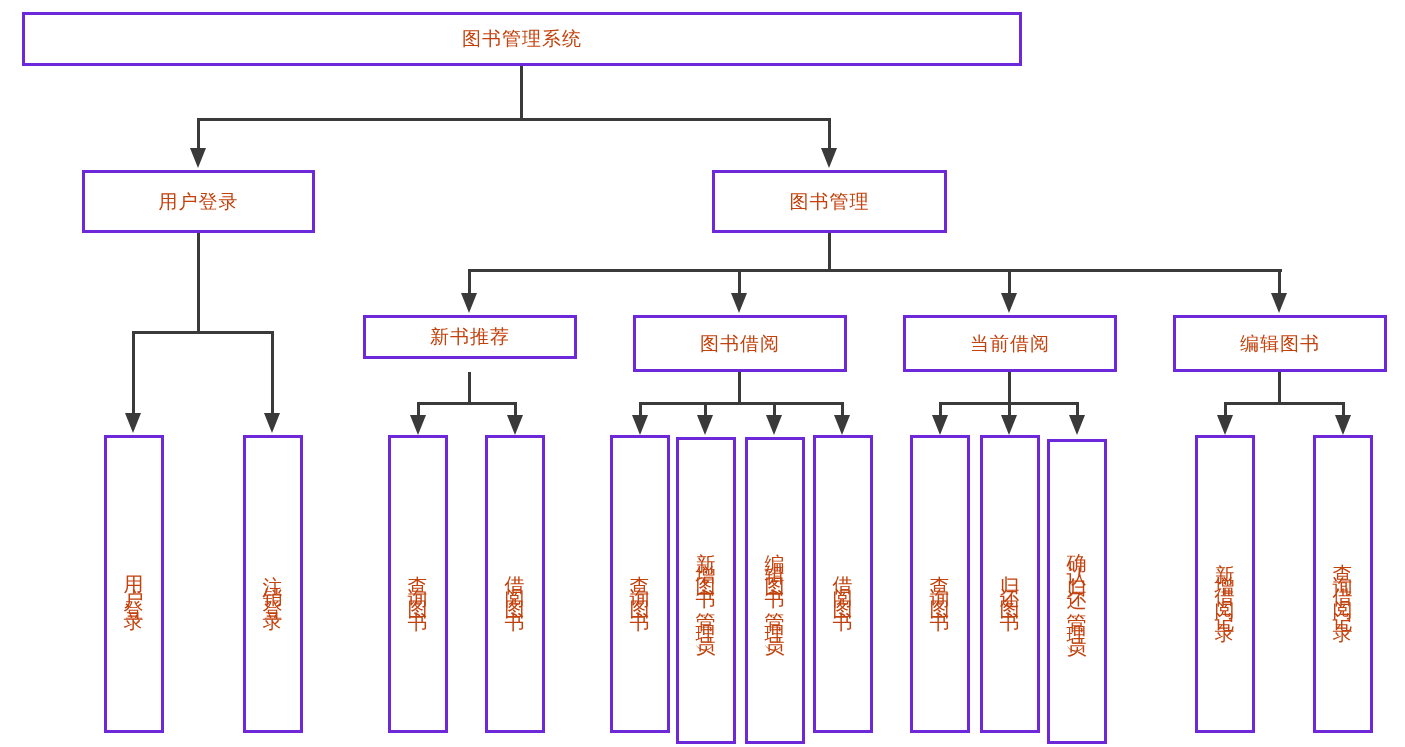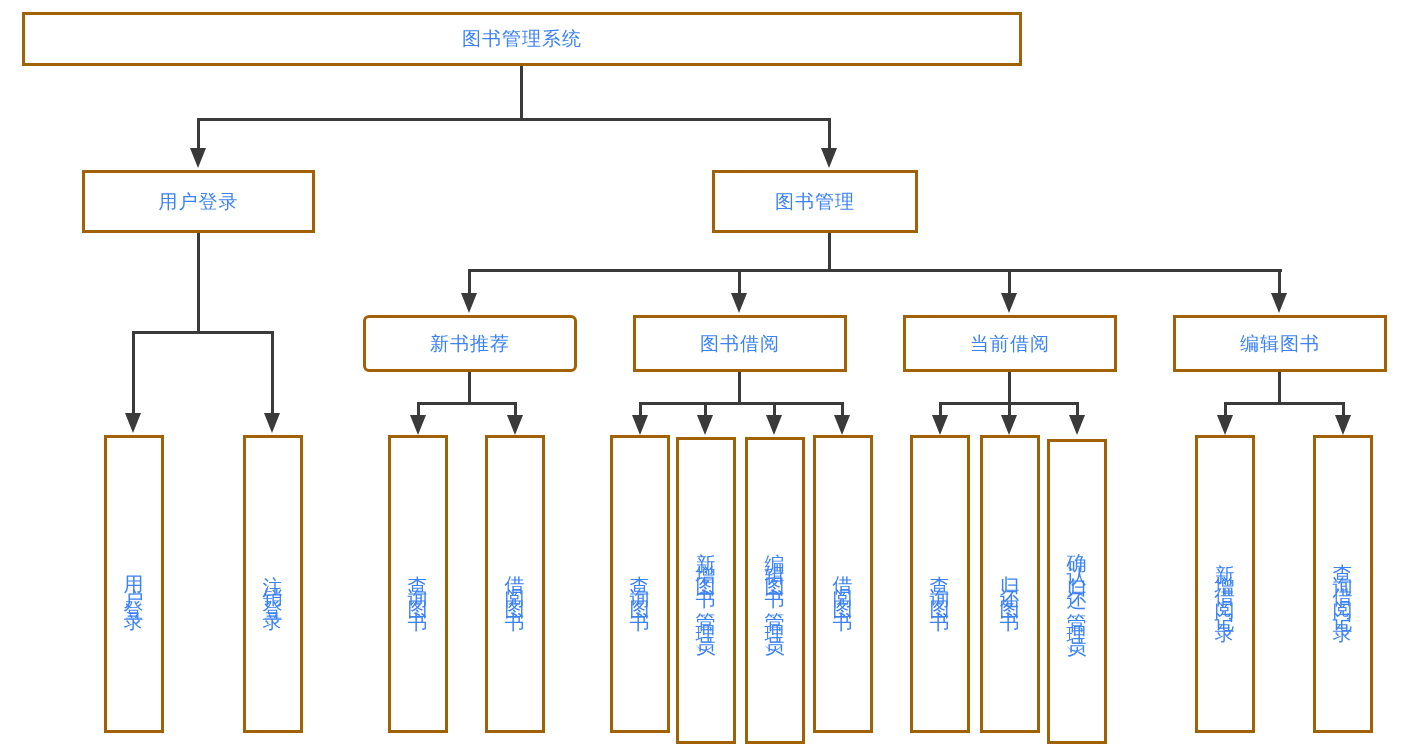--- a/index.html
+++ b/index.html
@@ -4,23 +4,23 @@
 <style>
   html,body { margin:0; padding:0; background:#ffffff; }
   .canvas {
     position:relative; width:1405px; height:747px; overflow:hidden;
     background:#ffffff;
     font-family:"Liberation Sans","DejaVu Sans",sans-serif;
     color:#333333;
   }
   .box {
     position:absolute; box-sizing:border-box;
-    border:3px solid #a16207; background:#ffffff;
+    border:3px solid #6d28d9; background:#ffffff;
     display:flex; align-items:center; justify-content:center;
-    font-size:19px; color:#3b82f6; letter-spacing:1px;
+    font-size:19px; color:#c2410c; letter-spacing:1px;
   }
   .leaf {
     font-size:20px; letter-spacing:0;
   }
   .vtext {
     writing-mode:vertical-rl; text-orientation:mixed;
     letter-spacing:12px; line-height:1; white-space:nowrap;
   }
   .hline { position:absolute; height:3px; background:#3a3a3a; }
   .vline { position:absolute; width:3px;  background:#3a3a3a; }
@@ -47,21 +47,21 @@
   <div class="vline" style="left:520px;top:66px;height:54px;"></div>
   <div class="hline" style="left:197px;top:118px;width:634px;"></div>
   <div class="vline" style="left:197px;top:118px;height:32px;"></div>
   <div class="arrow" style="left:190px;top:148px;"></div>
   <div class="vline" style="left:828px;top:118px;height:32px;"></div>
   <div class="arrow" style="left:821px;top:148px;"></div>
 
   <div class="box" style="left:82px;top:170px;width:233px;height:63px;">
     <span>用户登录</span>
   </div>
-  <div class="box" style="left:712px;top:170px;width:206px;height:63px;">
+  <div class="box" style="left:712px;top:170px;width:235px;height:63px;">
     <span>图书管理</span>
   </div>
 
   <div class="vline" style="left:197px;top:233px;height:100px;"></div>
   <div class="hline" style="left:132px;top:331px;width:142px;"></div>
   <div class="vline" style="left:132px;top:331px;height:84px;"></div>
   <div class="arrow" style="left:125px;top:413px;"></div>
   <div class="vline" style="left:271px;top:331px;height:84px;"></div>
   <div class="arrow" style="left:264px;top:413px;"></div>
 
@@ -69,21 +69,21 @@
   <div class="hline" style="left:468px;top:269px;width:814px;"></div>
   <div class="vline" style="left:468px;top:269px;height:26px;"></div>
   <div class="arrow" style="left:461px;top:293px;"></div>
   <div class="vline" style="left:738px;top:269px;height:26px;"></div>
   <div class="arrow" style="left:731px;top:293px;"></div>
   <div class="vline" style="left:1008px;top:269px;height:26px;"></div>
   <div class="arrow" style="left:1001px;top:293px;"></div>
   <div class="vline" style="left:1278px;top:269px;height:26px;"></div>
   <div class="arrow" style="left:1271px;top:293px;"></div>
 
-  <div class="box" style="left:363px;top:315px;width:214px;height:57px;border-radius:6px;">
+  <div class="box" style="left:363px;top:315px;width:214px;height:44px;">
     <span>新书推荐</span>
   </div>
   <div class="box" style="left:903px;top:315px;width:214px;height:57px;">
     <span>当前借阅</span>
   </div>
   <div class="box" style="left:633px;top:315px;width:214px;height:57px;">
     <span>图书借阅</span>
   </div>
   <div class="box" style="left:1173px;top:315px;width:214px;height:57px;">
     <span>编辑图书</span>

